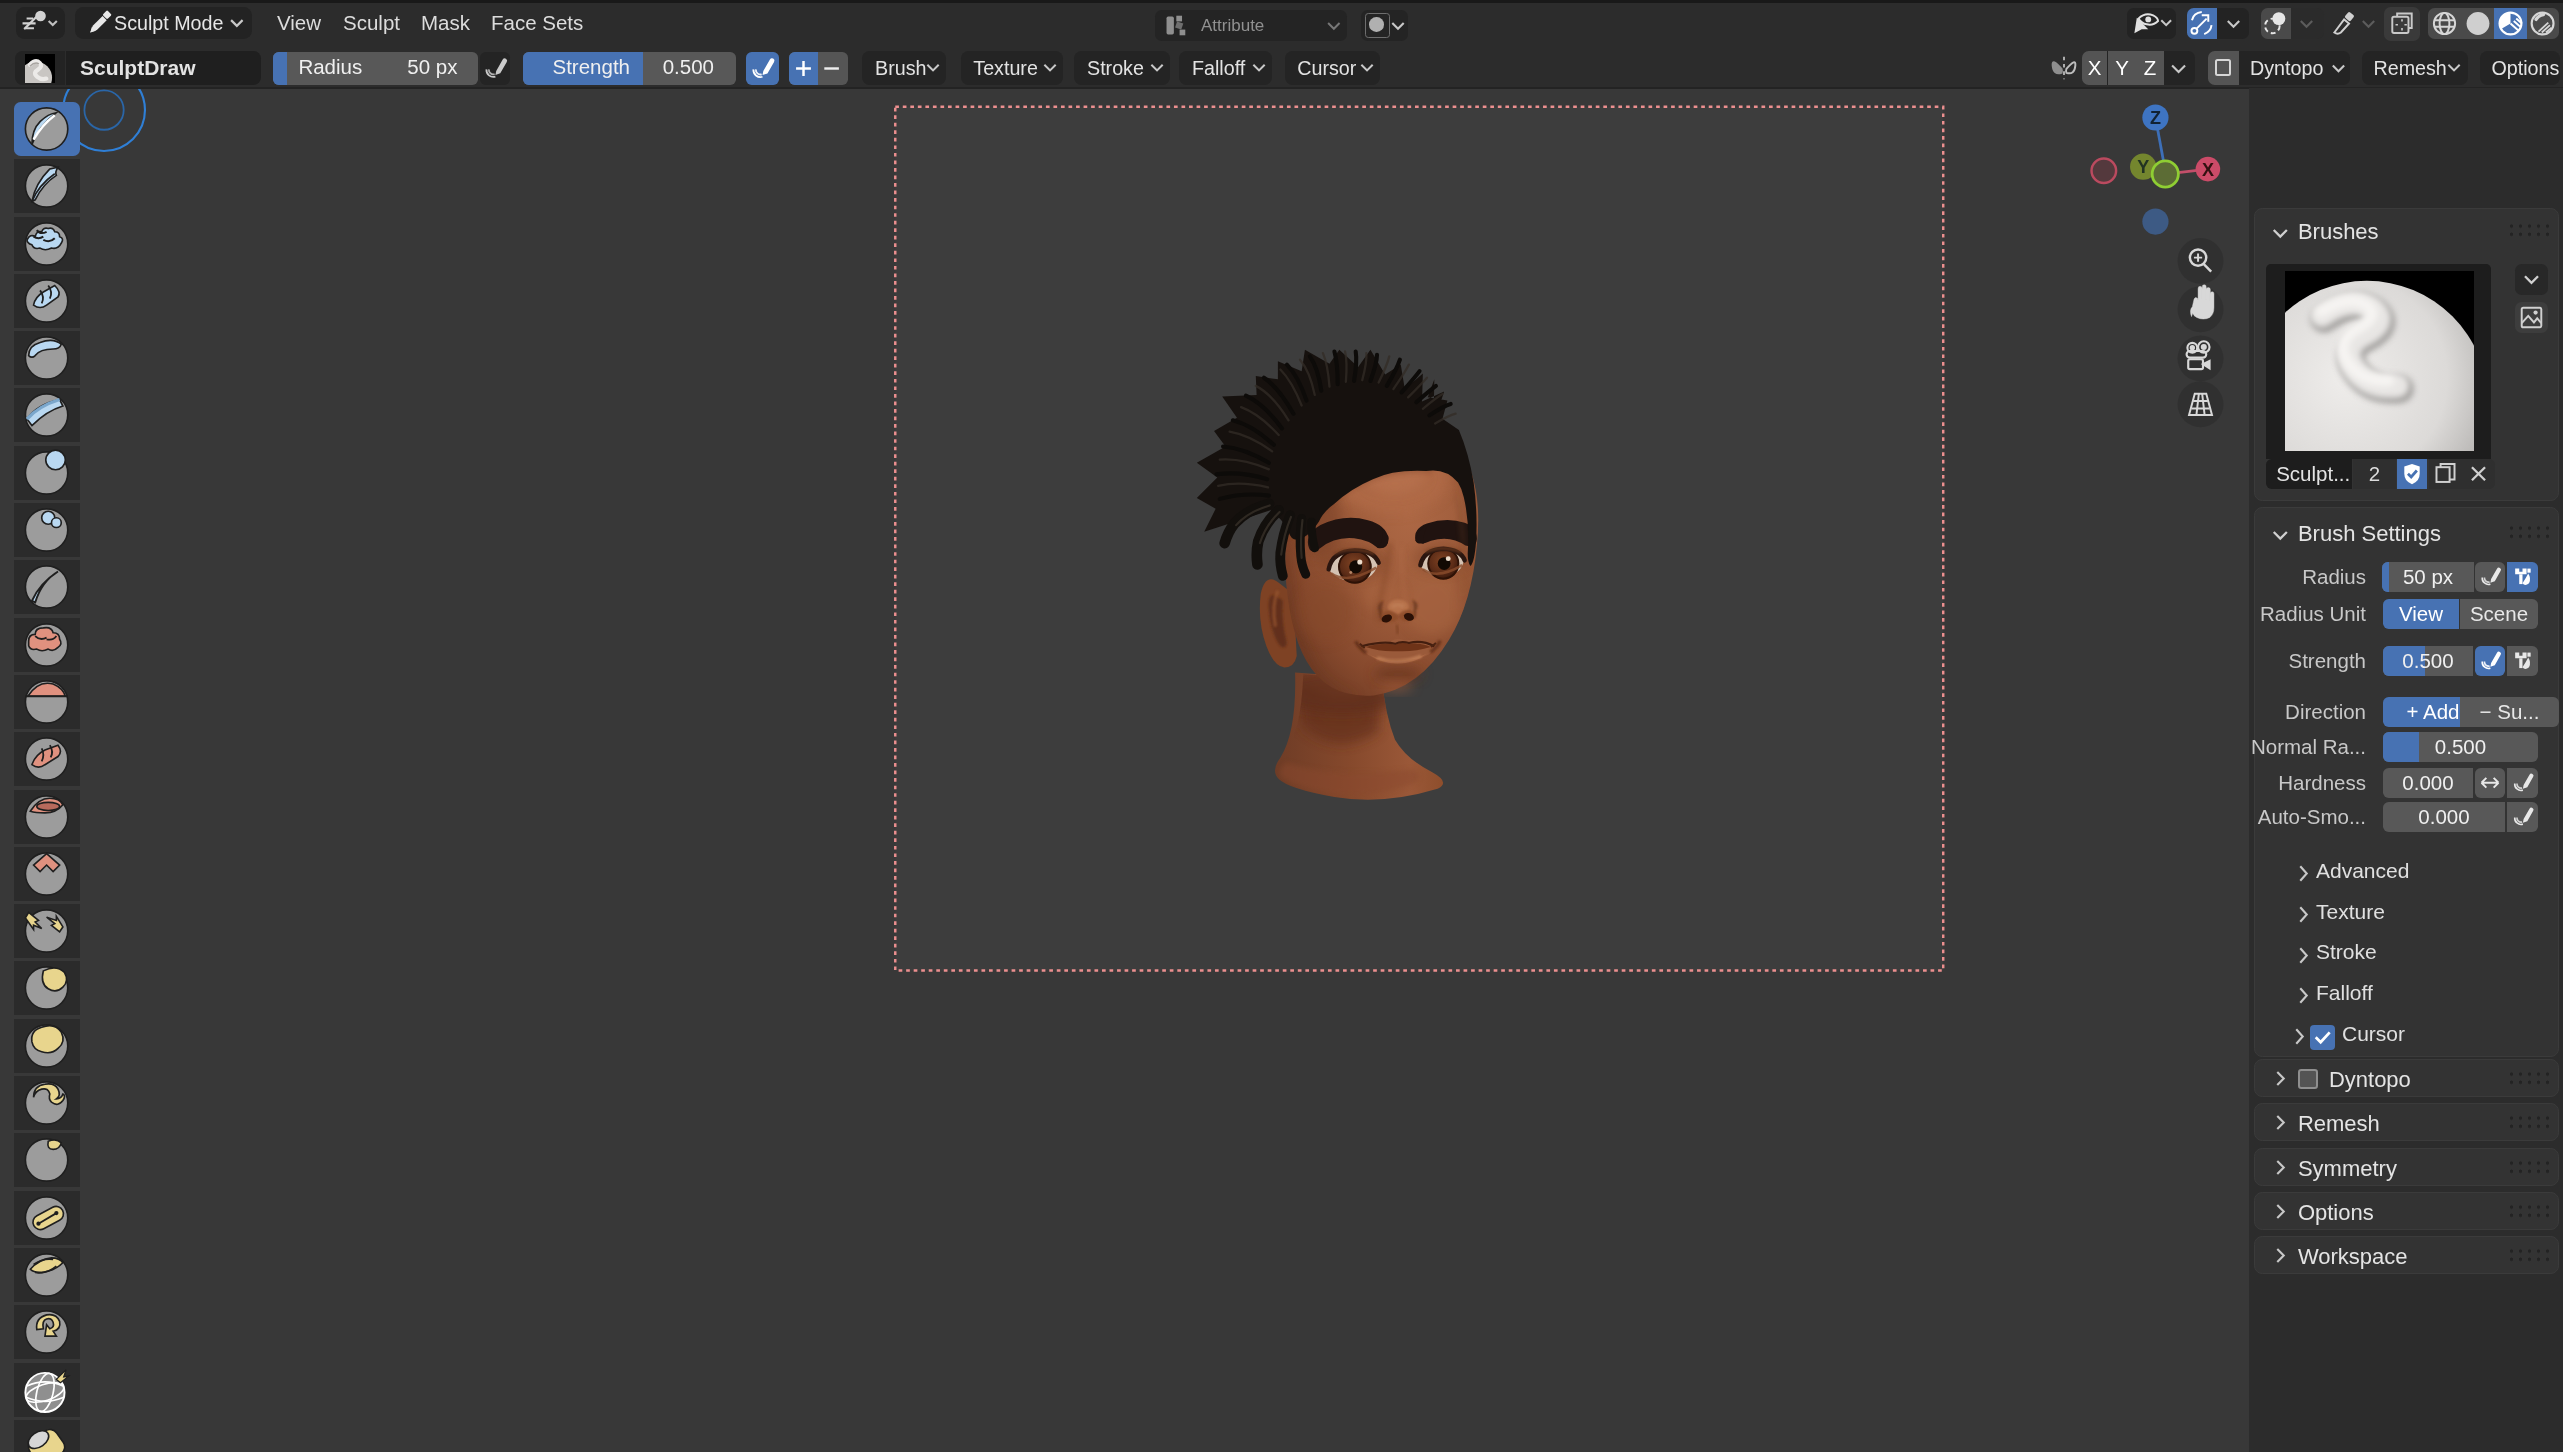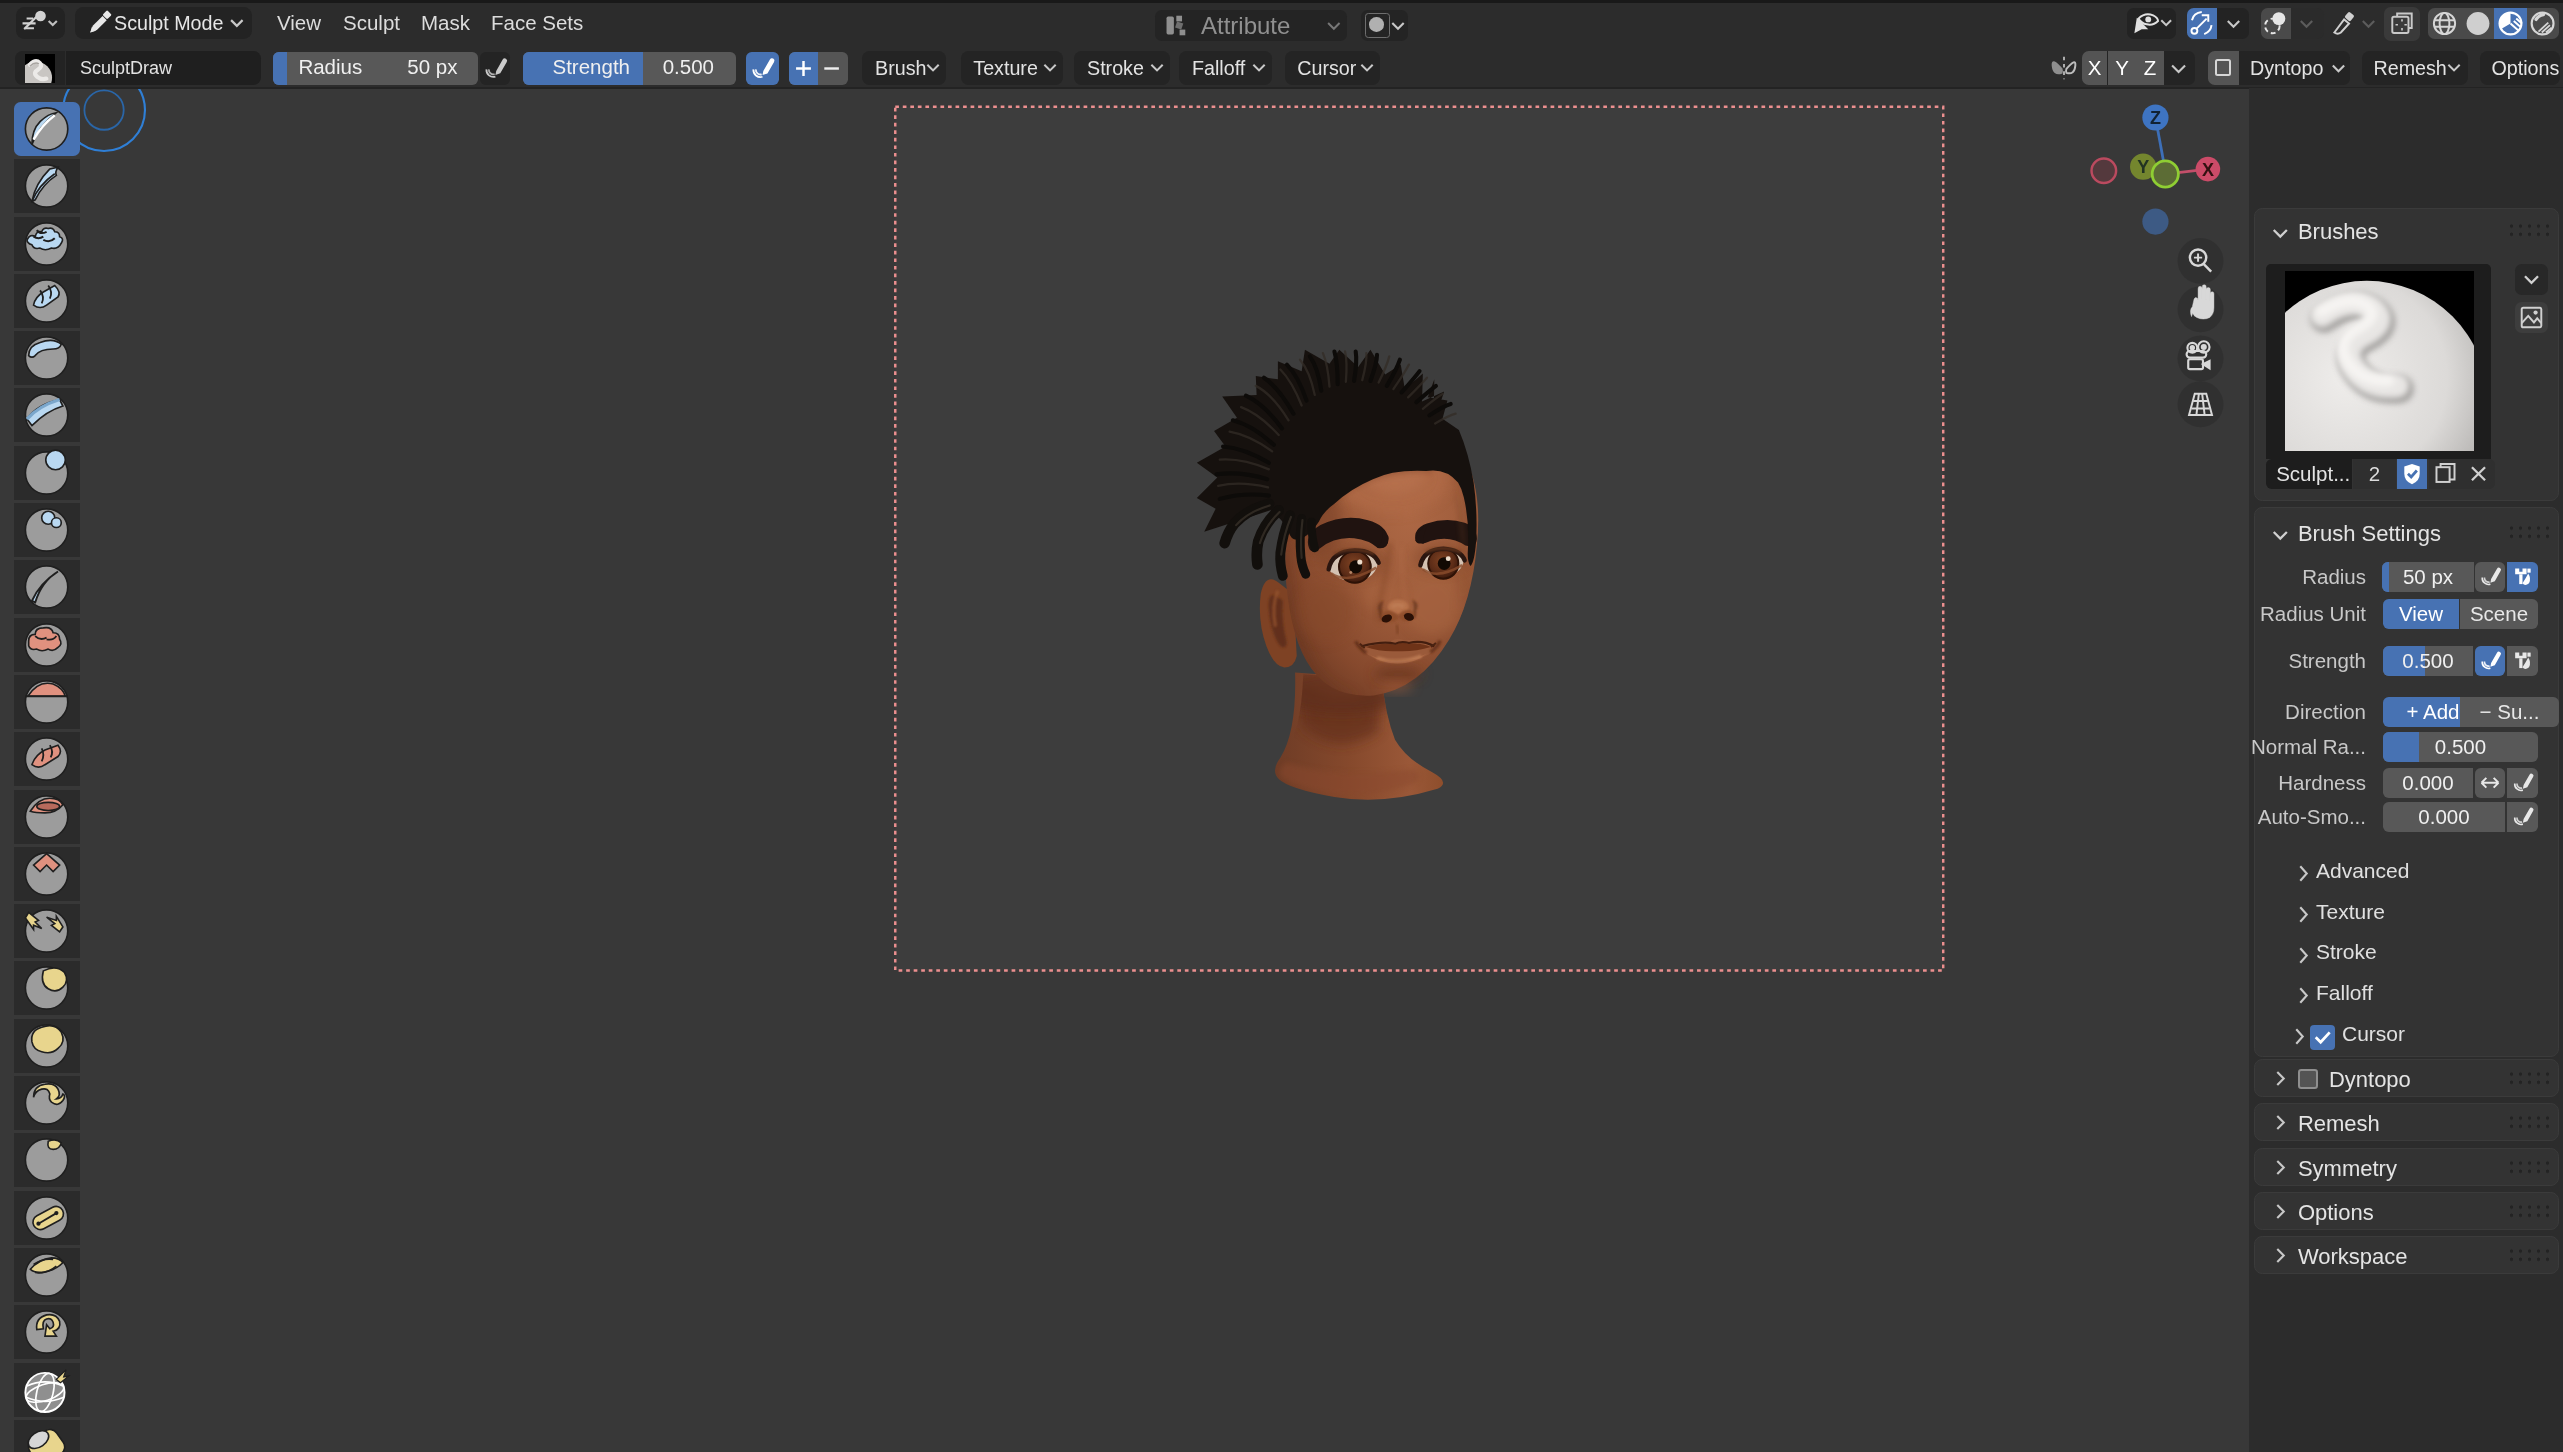--- a/index.html
+++ b/index.html
@@ -251,21 +251,21 @@
 
   <div class="abs" style="left:1155px;top:9.8px;width:192px;height:31px;background:#242424;border-radius:6.6px;">
     <svg width="31" height="31" viewBox="0 0 38 38" style="position:absolute;left:4.9px;top:0;">
       <g fill="#8f8f8f">
         <rect x="8" y="8" width="9" height="22" rx="2"></rect>
         <rect x="20" y="7" width="7" height="7"></rect>
         <rect x="24" y="24" width="7" height="7"></rect>
       </g>
       <rect x="19.5" y="15" width="8" height="8" fill="#6f6f6f" transform="rotate(18 23.5 19)"></rect>
     </svg>
-    <span style="position:absolute;left:46px;top:0;line-height:31px;font-size:24px;color:#909090;">Attribute</span>
+    <span style="position:absolute;left:46px;top:0;line-height:31px;font-size:17px;color:#909090;">Attribute</span>
     <svg width="19.7" height="31" viewBox="0 0 24 38" style="position:absolute;right:3.3px;top:0;">
       <path d="M5 16 l7 7 l7 -7" fill="none" stroke="#777" stroke-width="2.4"></path>
     </svg>
   </div>
   <div class="abs" style="left:1361px;top:9.8px;width:47px;height:31px;background:#242424;border-radius:6.6px;">
     <div class="abs" style="left:4.1px;top:3.3px;width:24.6px;height:24.6px;border:1.6px solid #6e6e6e;border-radius:3.3px;">
       <div class="abs" style="left:3.3px;top:3.3px;width:14.7px;height:14.7px;border-radius:50%;background:#b0b0b0;"></div>
     </div>
     <svg width="18" height="31" viewBox="0 0 22 38" style="position:absolute;right:0.8px;top:0;">
       <path d="M4 16 l7 7 l7 -7" fill="none" stroke="#c8c8c8" stroke-width="2.6"></path>
@@ -350,21 +350,21 @@
   <div class="abs" style="left:14.7px;top:51px;width:50px;height:34px;background:#232323;border-radius:7.4px 0 0 7.4px;">
     <div class="abs" style="left:10.6px;top:2.5px;width:29.5px;height:29.5px;background:#000;">
       <svg width="29.5" height="29.5" viewBox="0 0 36 36">
         <circle cx="13" cy="29" r="20" fill="#c9c6c3"></circle>
         <path d="M6 13 q7 -7 12 -2 q4 4 -2 8 q-7 4 -1 9 q5 4 11 2" fill="none" stroke="#eceae8" stroke-width="5.2" stroke-linecap="round"></path>
         <path d="M6 15 q6 -6 11 -3" fill="none" stroke="#a8a4a0" stroke-width="1.6"></path>
       </svg>
     </div>
   </div>
   <div class="abs" style="left:66px;top:51px;width:195px;height:34px;background:#1f1f1f;border-radius:0 7.4px 7.4px 0;">
-    <span style="position:absolute;left:14px;top:0;line-height:34px;font-size:18px;color:#e3e3e3;">SculptDraw</span>
+    <span style="position:absolute;left:14px;top:0;line-height:34px;font-size:21px;color:#e3e3e3;font-weight:bold;">SculptDraw</span>
   </div>
   <div class="slider" style="left:273px;top:52px;width:205px;height:33px;">
     <div class="sfill" style="width:14px;"></div>
     <span style="position:absolute;left:25.4px;">Radius</span>
     <span style="position:absolute;right:20.5px;">50 px</span>
   </div>
   <div class="abs" style="left:480px;top:52px;width:30px;height:33px;background:#242424;border-radius:5.7px;">
     <svg width="30" height="33" viewBox="0 0 37 40">
       <g fill="none" stroke="#c9c9c9" stroke-width="2.2">
         <path d="M20 23 L28 9 q1.5 -2.5 4 -1 q2.5 1.5 1 4 L25 26 l-6 2 z" fill="#c9c9c9" stroke="none"></path>

